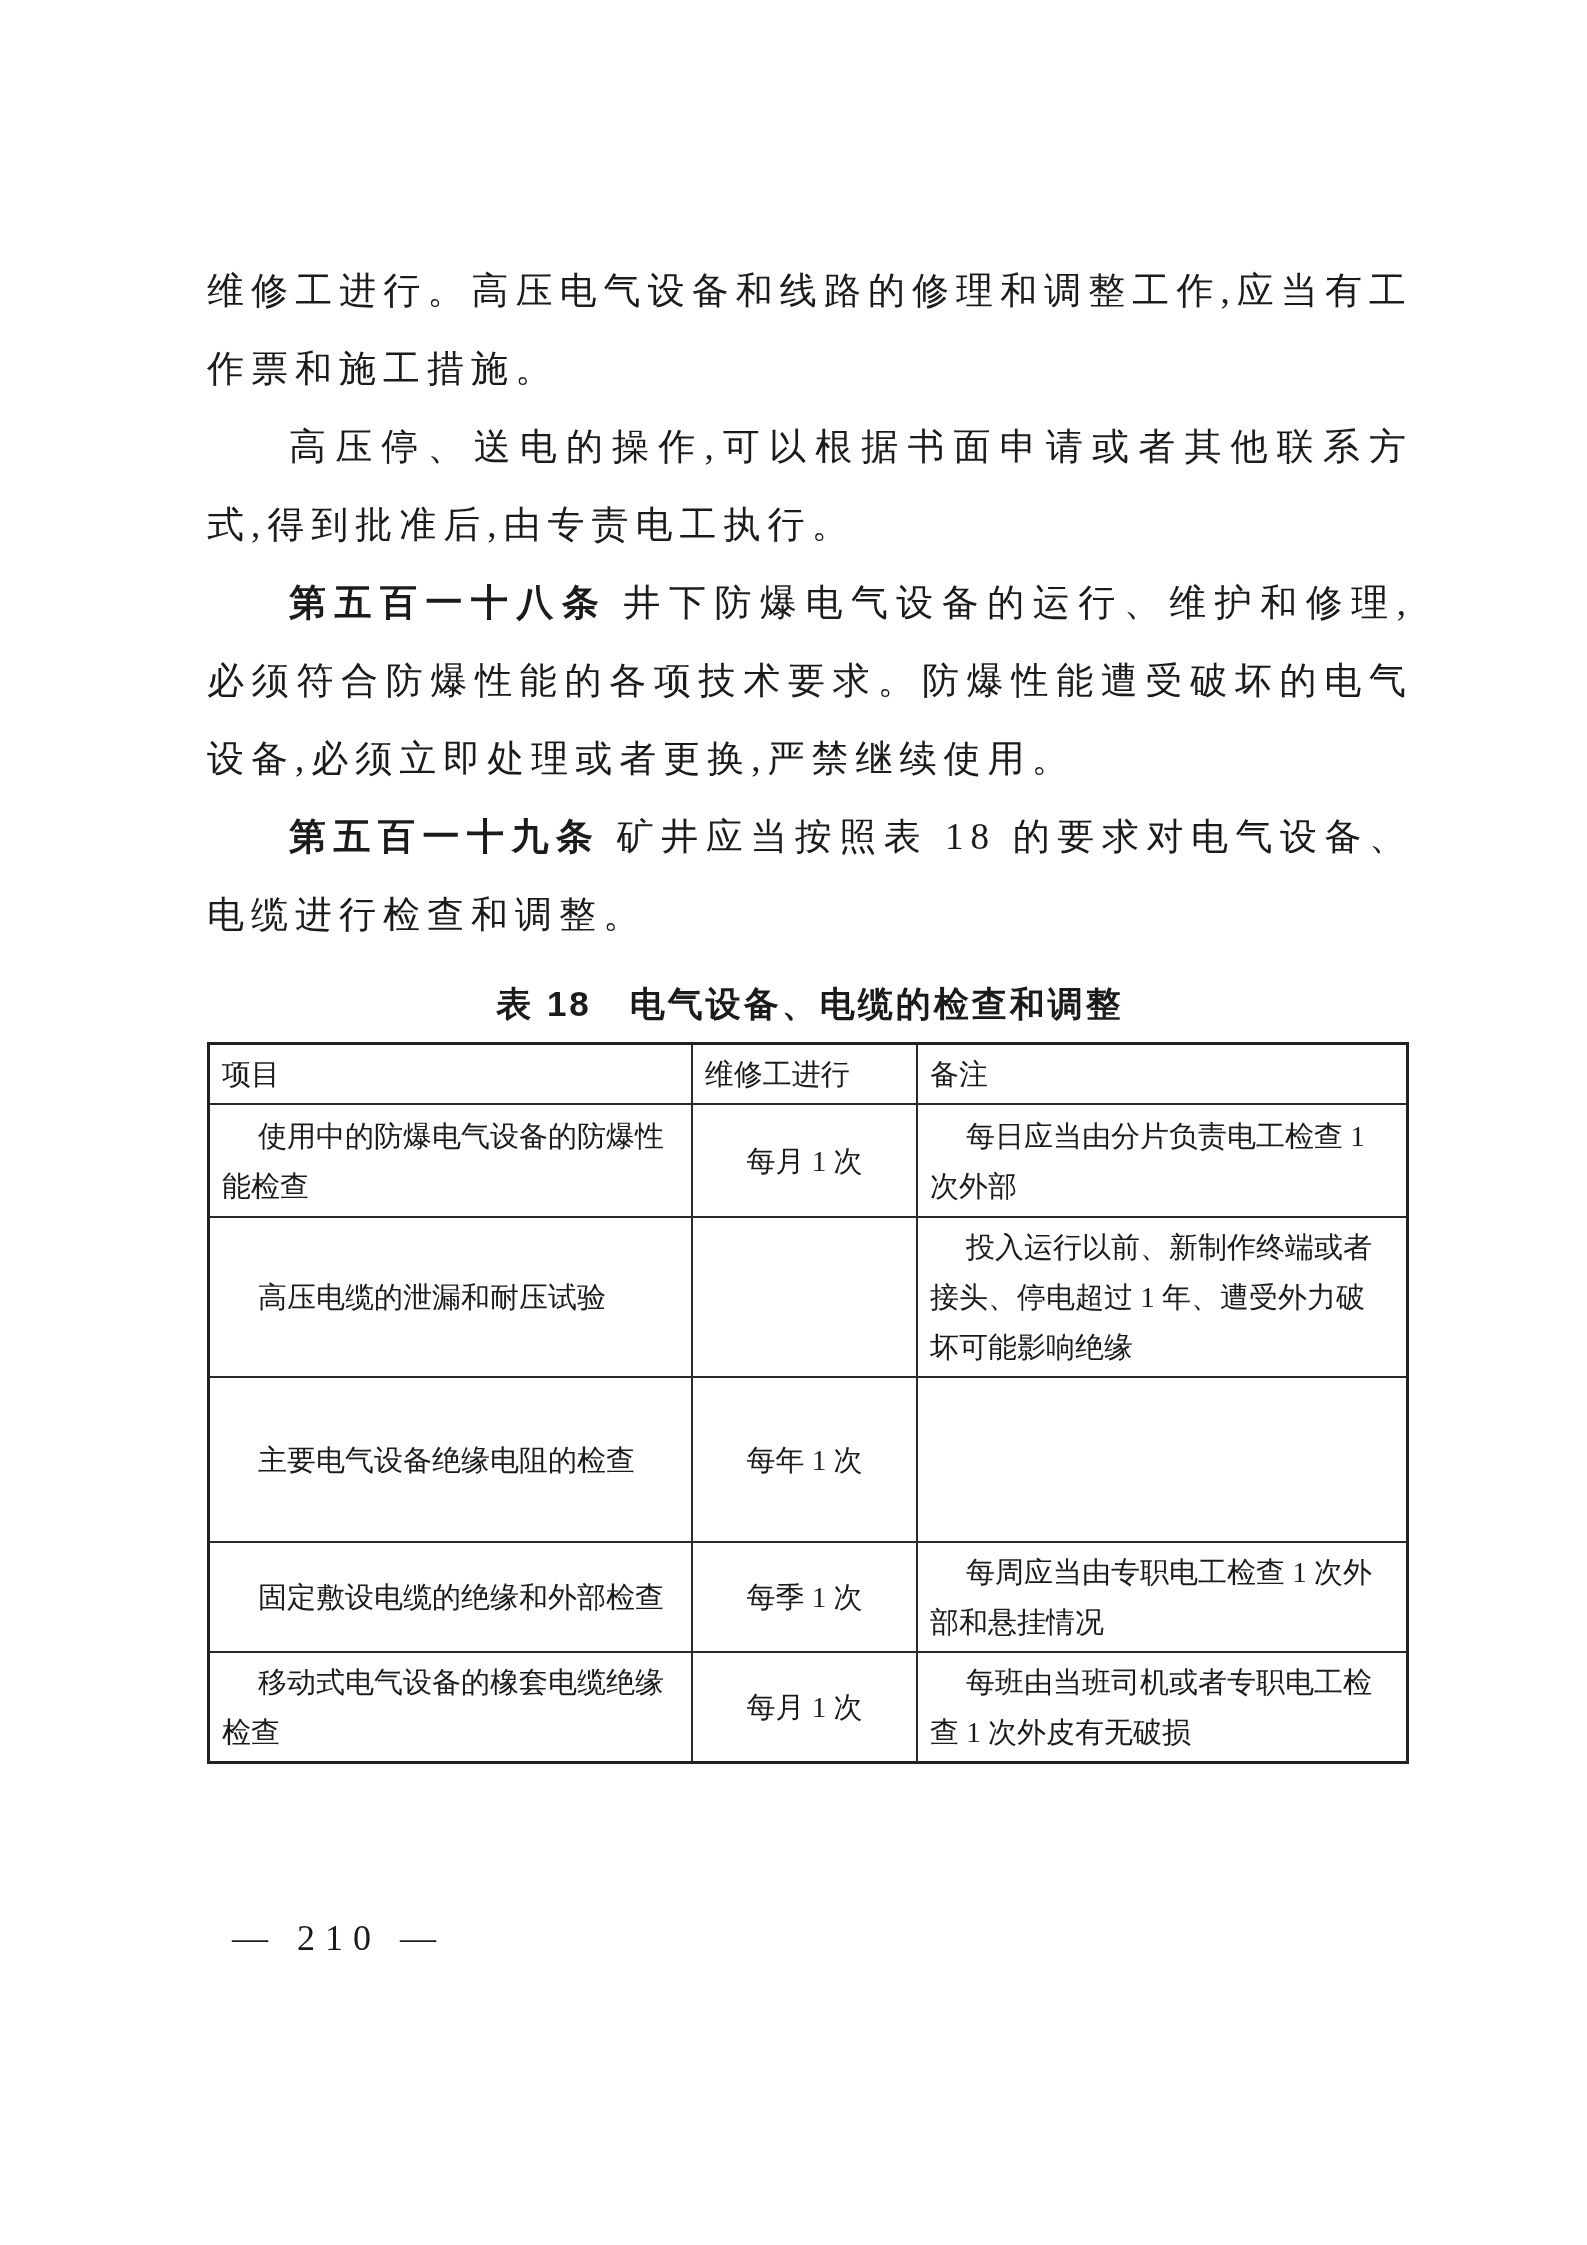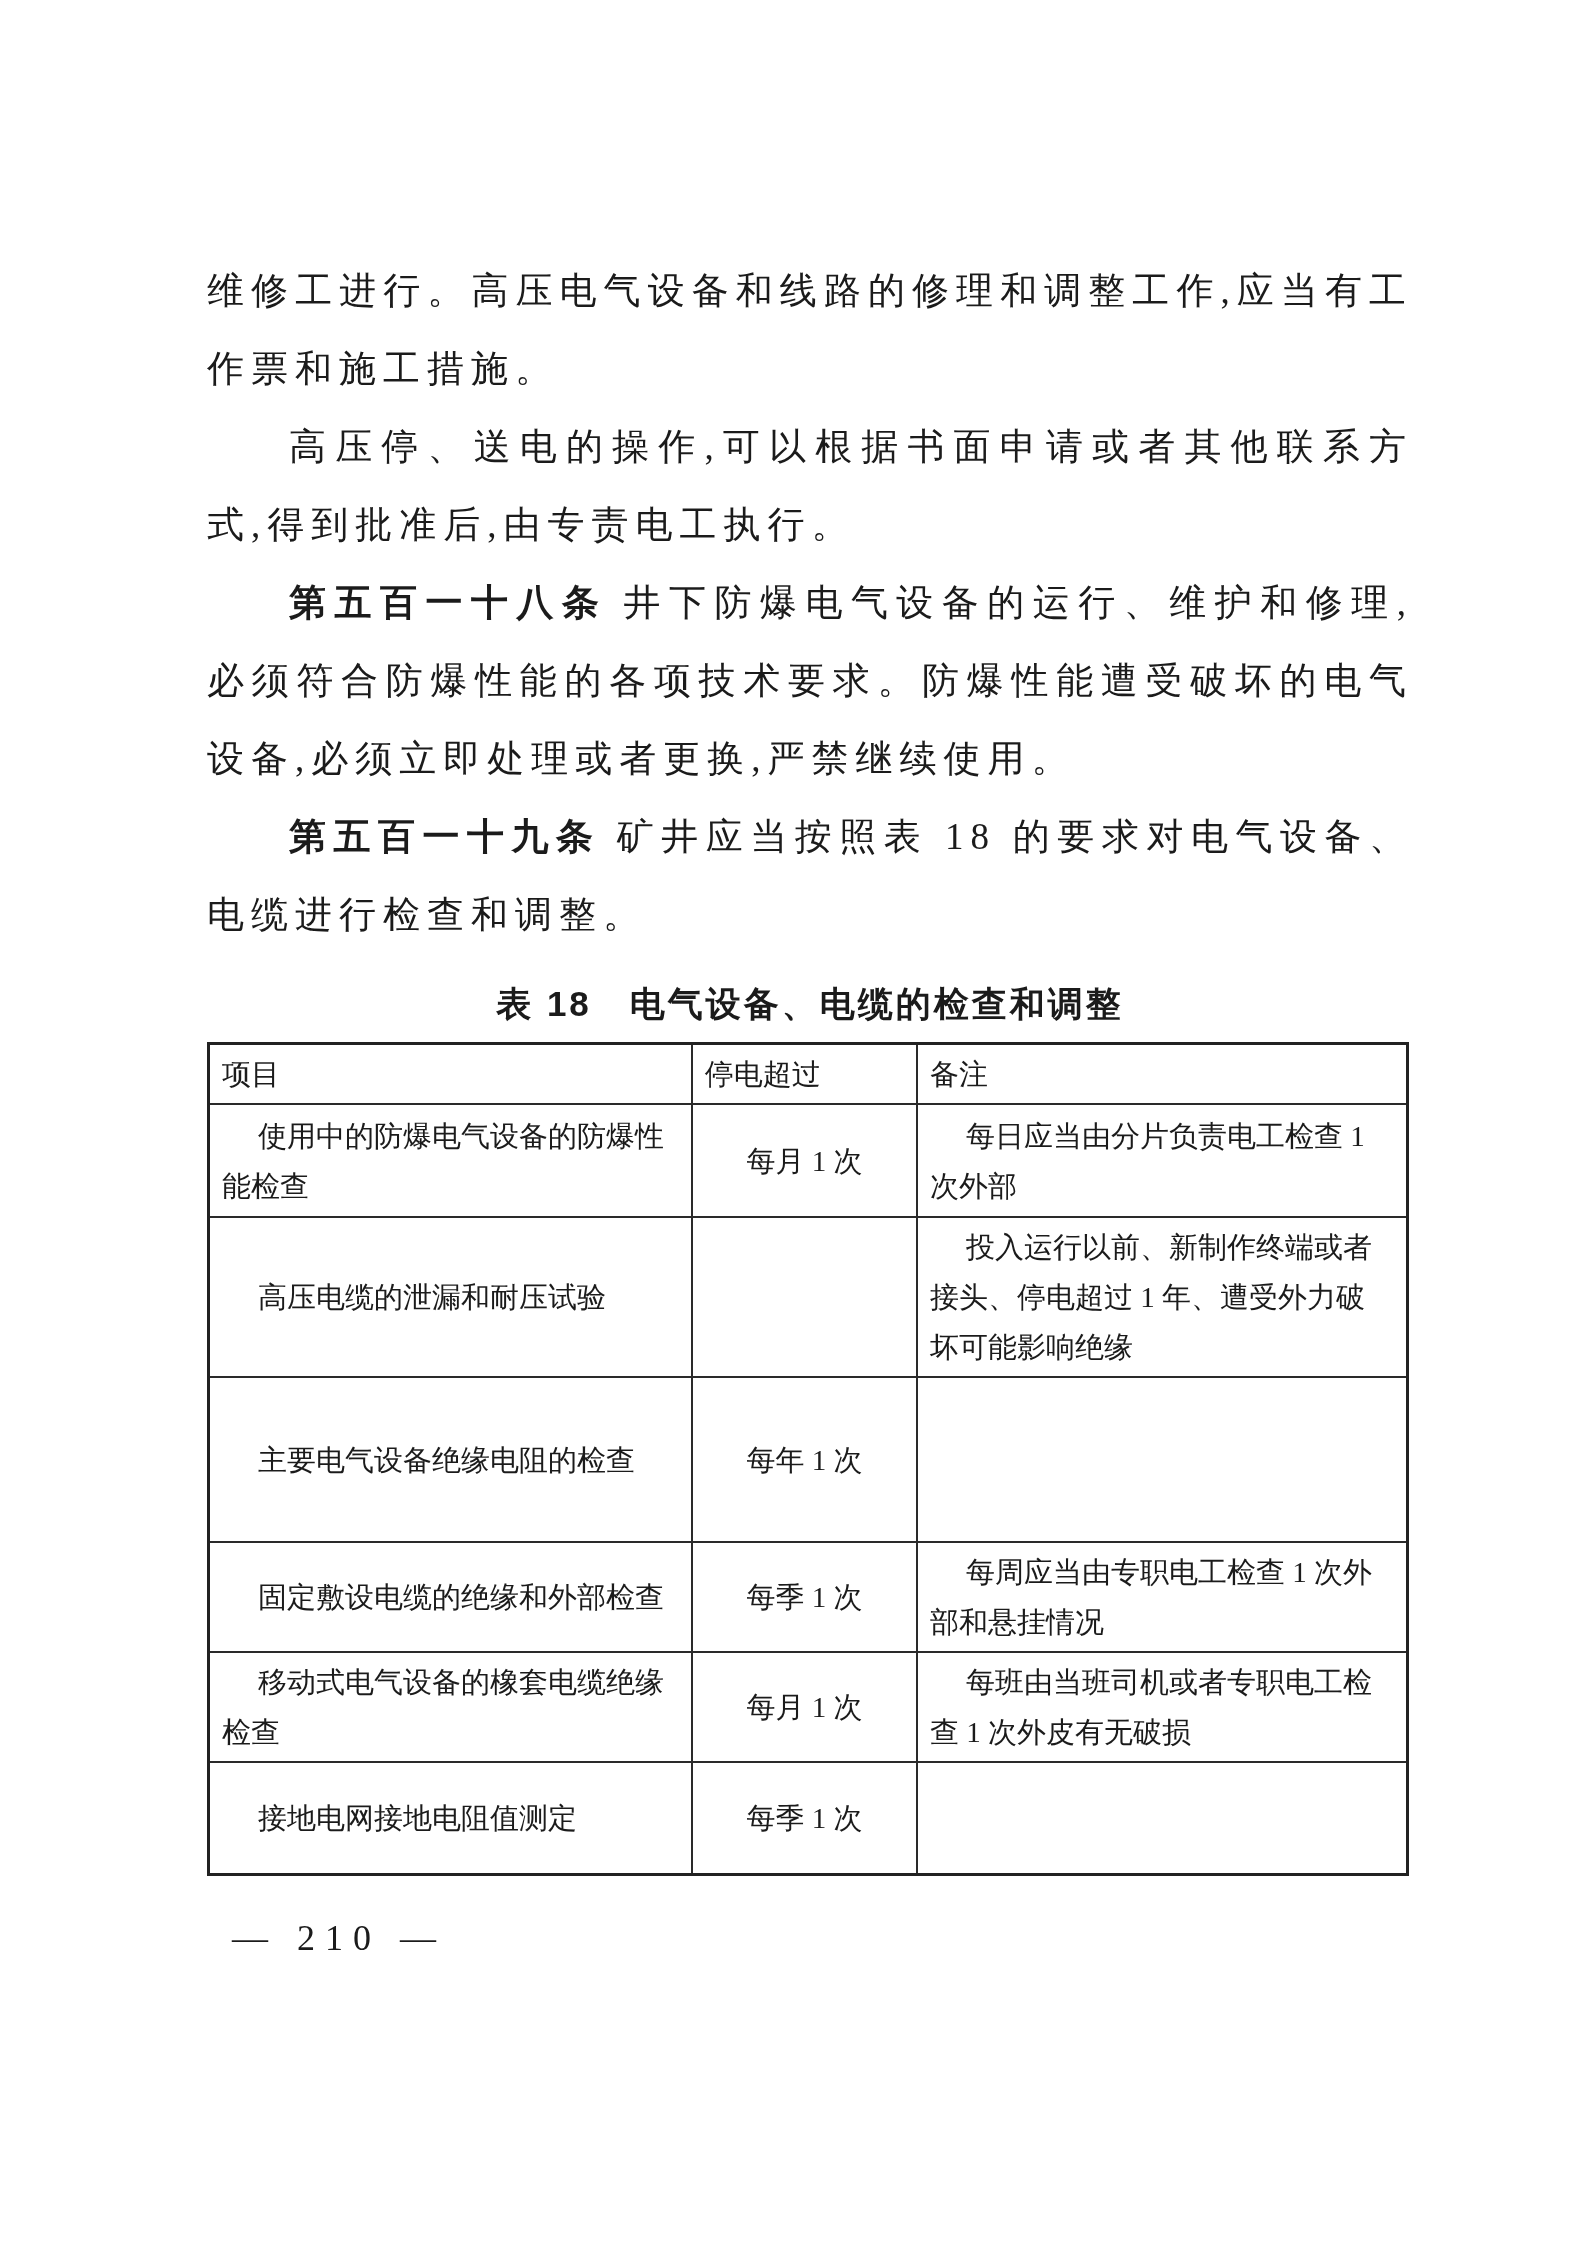--- a/index.html
+++ b/index.html
@@ -89,21 +89,21 @@
     <div class="table-caption">表 18　电气设备、电缆的检查和调整</div>
     <table class="spec">
       <colgroup>
         <col style="width:40.3%">
         <col style="width:18.8%">
         <col style="width:40.9%">
       </colgroup>
       <thead>
         <tr>
           <th>项目</th>
-          <th>停电超过</th>
+          <th>维修工进行</th>
           <th>备注</th>
         </tr>
       </thead>
       <tbody>
           <tr>
             <td class="item">使用中的防爆电气设备的防爆性能检查</td>
             <td class="period">每月 1 次</td>
             <td class="remark">每日应当由分片负责电工检查 1 次外部</td>
           </tr>
           <tr>
@@ -119,22 +119,17 @@
           <tr>
             <td class="item">固定敷设电缆的绝缘和外部检查</td>
             <td class="period">每季 1 次</td>
             <td class="remark">每周应当由专职电工检查 1 次外部和悬挂情况</td>
           </tr>
           <tr>
             <td class="item">移动式电气设备的橡套电缆绝缘检查</td>
             <td class="period">每月 1 次</td>
             <td class="remark">每班由当班司机或者专职电工检查 1 次外皮有无破损</td>
           </tr>
-          <tr>
-            <td class="item">接地电网接地电阻值测定</td>
-            <td class="period">每季 1 次</td>
-            <td class="remark"></td>
-          </tr>
         </tbody>
     </table>
   </div>
   <div class="page-number">— 210 —</div>
 </div>
 
 </body></html>

